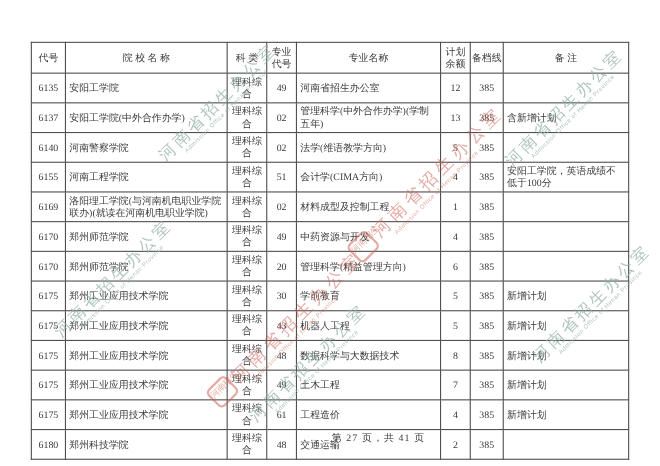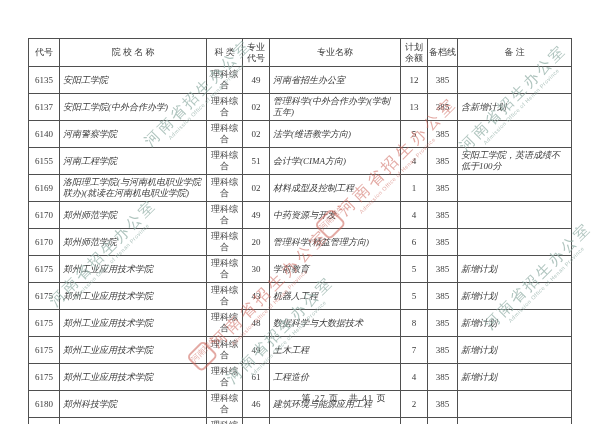--- a/index.html
+++ b/index.html
@@ -13,21 +13,21 @@
     position:absolute; left:28px; top:38px; width:543px;
     border-collapse:collapse; table-layout:fixed;
     font-size:9px; line-height:11px; color:#3a3a3a;
   }
   table.adm th, table.adm td {
     border:1px solid #4f4f4f; padding:2px 3px; font-weight:normal;
     overflow:hidden; word-break:break-all;
   }
   table.adm thead th { text-align:center; vertical-align:middle; height:28px; padding:1px; }
   td.c-center { text-align:center; vertical-align:middle; }
-  td.c-left   { text-align:left;  vertical-align:middle;font-style:italic; }
+  td.c-left   { text-align:left;  vertical-align:middle; }
   .footer {
     position:absolute; left:0; top:392px; width:600px; text-align:center;
     font-size:9px; color:#3a3a3a; letter-spacing:1px;margin-left:44px;
   }
   .wm-layer { position:absolute; left:0; top:0; width:600px; height:424px; pointer-events:none; z-index:3; }
   .wm {
     position:absolute; transform:translate(-50%,-50%) rotate(-45deg);
     text-align:center; white-space:nowrap;
   }
   .wm .zh { display:block; font-size:15px; letter-spacing:3px; }
@@ -195,30 +195,20 @@
       <td class="c-center">6175</td>
       <td class="c-left">郑州工业应用技术学院</td>
       <td class="c-center">理科综合</td>
       <td class="c-center">61</td>
       <td class="c-left">工程造价</td>
       <td class="c-center">4</td>
       <td class="c-center">385</td>
       <td class="c-left">新增计划</td>
     </tr>
 
-    <tr>
-      <td class="c-center">6180</td>
-      <td class="c-left">郑州科技学院</td>
-      <td class="c-center">理科综合</td>
-      <td class="c-center">46</td>
-      <td class="c-left">建筑环境与能源应用工程</td>
-      <td class="c-center">2</td>
-      <td class="c-center">385</td>
-      <td class="c-left"></td>
-    </tr>
 
     <tr>
       <td class="c-center">6180</td>
       <td class="c-left">郑州科技学院</td>
       <td class="c-center">理科综合</td>
       <td class="c-center">48</td>
       <td class="c-left">交通运输</td>
       <td class="c-center">2</td>
       <td class="c-center">385</td>
       <td class="c-left"></td>

